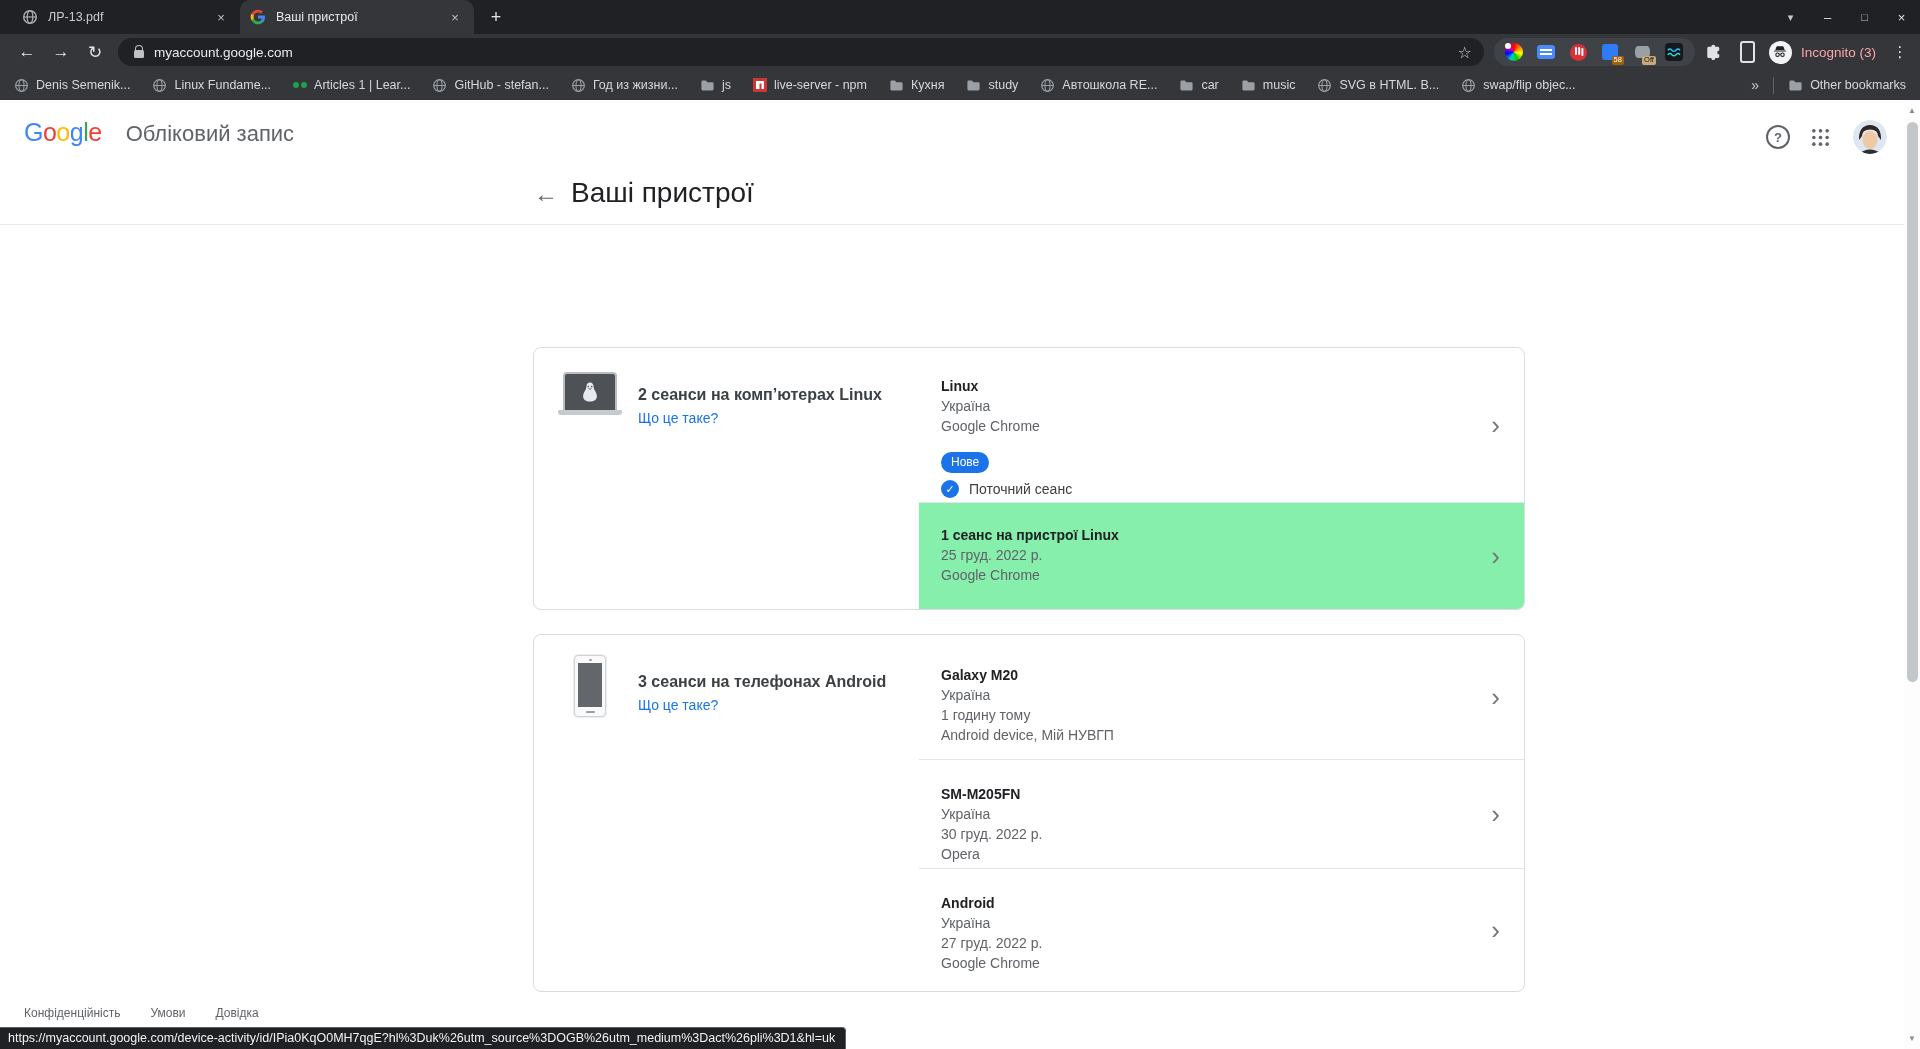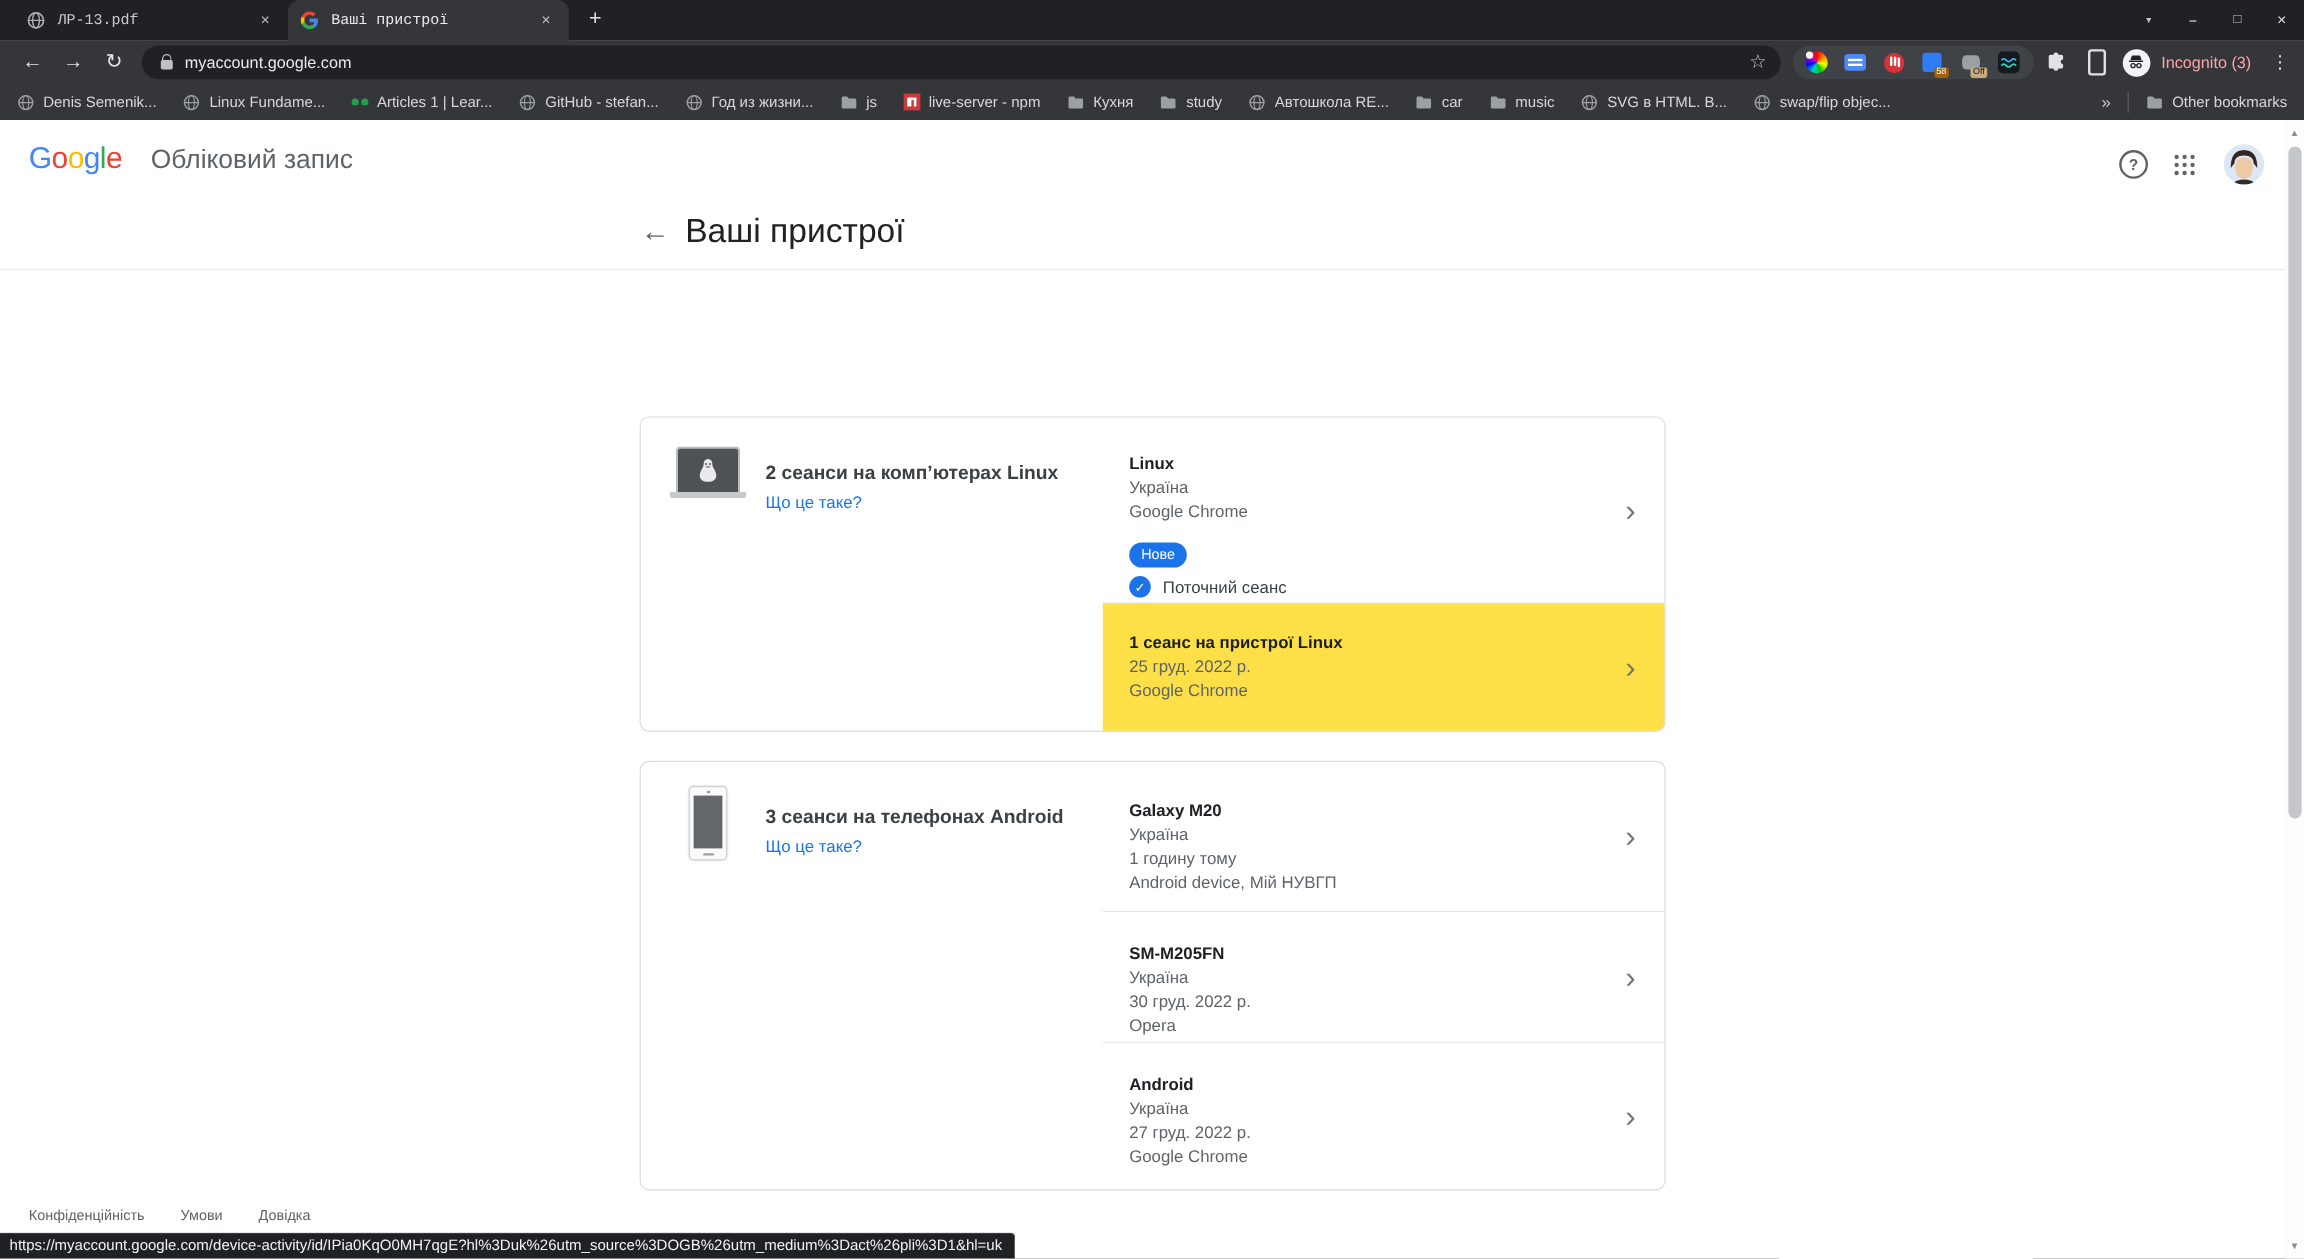--- a/index.html
+++ b/index.html
@@ -1,20 +1,20 @@
 <!DOCTYPE html>
 <html><head>
 <meta charset="utf-8">
 <style>
   html,body{margin:0;padding:0;background:#000;}
   .screen{position:relative;width:1920px;height:1049px;overflow:hidden;
     font-family:"Liberation Sans","DejaVu Sans",sans-serif;background:#fff;}
 
   
-  .tabbar{position:absolute;left:0;top:0;width:100%;height:34px;background:#202124;display:flex;align-items:flex-end;font-family:Liberation Mono, monospace;}
+  .tabbar{position:absolute;left:0;top:0;width:100%;height:34px;background:#202124;display:flex;align-items:flex-end;}
   .tab{display:flex;align-items:center;height:34px;padding:0 10px;box-sizing:border-box;cursor:default;}
   .tab.inactive{width:228px;margin-left:12px;color:#c7cbd1;}
   .tab.active{width:234px;background:#35363a;border-radius:10px 10px 0 0;color:#e8eaed;}
   .tab .favicon{width:16px;height:16px;flex:0 0 16px;margin-right:10px;}
   .tab .tab-title{flex:1;font-size:12.5px;white-space:nowrap;overflow:hidden;text-overflow:ellipsis;}
   .tab .tab-close{width:18px;text-align:center;font-size:13px;color:#bdc1c6;}
   .newtab{width:28px;height:28px;margin:0 0 3px 8px;display:flex;align-items:center;justify-content:center;
     color:#dfe1e5;font-size:18px;border-radius:50%;}
   .wincontrols{position:absolute;right:0;top:0;height:34px;display:flex;}
   .winbtn{width:37px;height:34px;display:flex;align-items:center;justify-content:center;color:#dfe3e8;font-size:13px;}
@@ -72,40 +72,40 @@
   .apps-grid{position:absolute;left:1811px;top:28px;}
   .avatar{position:absolute;left:1853px;top:20px;width:34px;height:34px;border-radius:50%;overflow:hidden;}
 
   .back-arrow{position:absolute;left:534px;top:82px;font-size:24px;color:#5f6368;line-height:24px;}
   .page-title{position:absolute;left:571px;top:77px;font-size:28px;font-weight:400;color:#202124;margin:0;}
   .title-divider{position:absolute;left:0;top:124px;right:16px;height:1px;background:#e8eaed;}
 
   .desc{position:absolute;left:533px;top:158px;font-size:15px;line-height:20.5px;color:#3c4043;}
   .learnmore{display:inline-block;margin-top:8px;color:#1a73e8;font-size:15px;text-decoration:none;}
 
-  .card{position:absolute;left:533px;width:855px;background:#fff;border:1px solid #dadce0;border-radius:8px;box-sizing:border-box;}
+  .card{position:absolute;left:533px;width:992px;background:#fff;border:1px solid #dadce0;border-radius:8px;box-sizing:border-box;}
   .card1{top:247px;height:263px;}
   .card2{top:534px;height:358px;}
   .card-left{position:absolute;left:0;top:0;width:385px;height:100%;}
   .dev-title{position:absolute;left:104px;top:38px;font-size:16px;font-weight:700;color:#3c4043;}
   .dev-link{position:absolute;left:104px;top:62px;font-size:14px;color:#1a73e8;text-decoration:none;}
   .laptop{position:absolute;left:24px;top:24px;width:64px;}
   .laptop-screen{width:54px;height:38px;margin:0 auto;background:#4e5256;border:2px solid #babdc0;border-bottom:none;border-radius:4px 4px 0 0;display:flex;align-items:center;justify-content:center;box-sizing:border-box;}
   .laptop-base{width:64px;height:5px;background:#c7cacd;border-radius:1px 1px 3px 3px;}
   .phoneicon{position:absolute;left:40px;top:20px;width:30px;height:60px;background:#fafafa;border:1px solid #d0d3d6;border-radius:4px;box-shadow:0 0 0 1px #eceef0;}
   .phoneicon .scr{position:absolute;left:3px;right:3px;top:7px;bottom:9px;background:#63676c;}
   .phoneicon .dot{position:absolute;left:50%;top:2.5px;width:2.5px;height:2.5px;margin-left:-1px;border-radius:50%;background:#9aa0a6;}
   .phoneicon .dash{position:absolute;left:50%;bottom:3px;width:9px;height:2px;margin-left:-4.5px;border-radius:1px;background:#9aa0a6;}
 
   .rows{position:absolute;left:385px;right:0;top:0;bottom:0;display:flex;flex-direction:column;}
   .rowdiv{height:1px;background:#e3e5e8;flex:0 0 1px;}
   .row{position:relative;padding:28px 64px 0 22px;box-sizing:border-box;}
   .row-title{font-size:14px;line-height:20px;font-weight:700;color:#202124;}
   .row-line{font-size:14px;line-height:20px;color:#5f6368;}
-  .row-hl{background:#fde047;border-radius:0 0 7px 0;flex:1;}
+  .row-hl{background:#86efac;border-radius:0 0 7px 0;flex:1;}
   .chev{position:absolute;right:24px;top:50%;transform:translateY(-50%);font-size:26px;color:#757575;line-height:26px;}
   .badge-new{display:inline-block;margin-top:16px;background:#1a73e8;color:#fff;font-size:12px;line-height:14px;padding:3px 10px 4px;border-radius:11px;}
   .current{display:flex;align-items:center;gap:10px;margin-top:7px;}
   .check-circle{width:18px;height:18px;border-radius:50%;background:#1a73e8;color:#fff;font-size:11px;font-weight:700;display:flex;align-items:center;justify-content:center;flex:0 0 18px;}
   .current-label{font-size:14px;color:#3c4043;}
 
   .footer{position:absolute;left:24px;top:906px;display:flex;gap:30px;}
   .footer a{font-size:12px;color:#5f6368;text-decoration:none;}
 
   .statusbar{position:absolute;left:0;bottom:0;background:#202124;border:1px solid #5c5f62;border-left:none;border-bottom:none;

